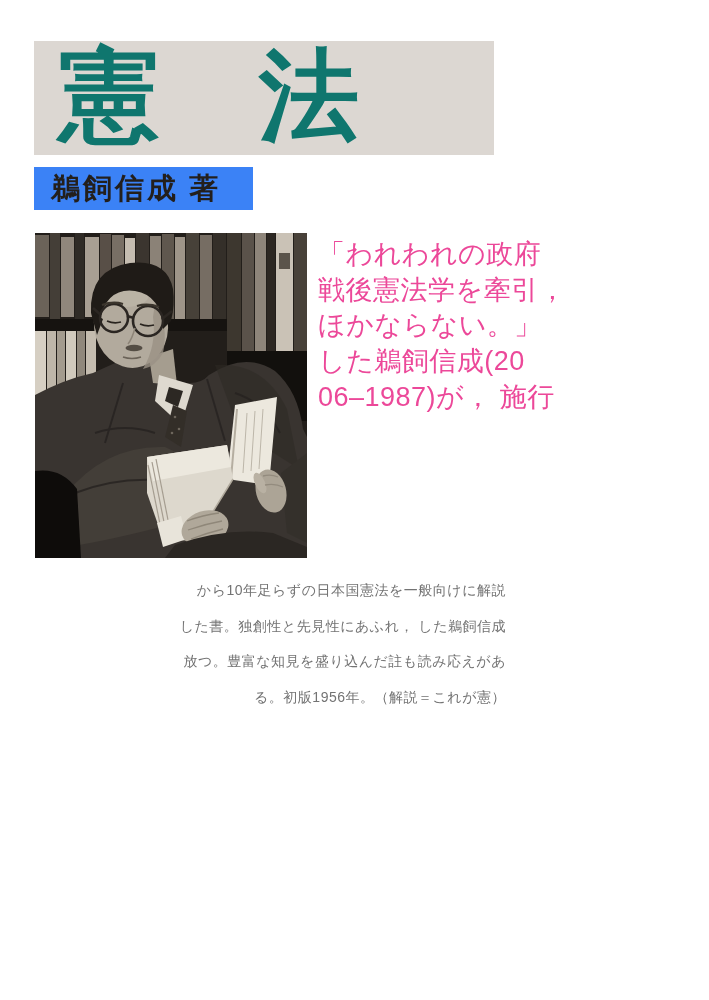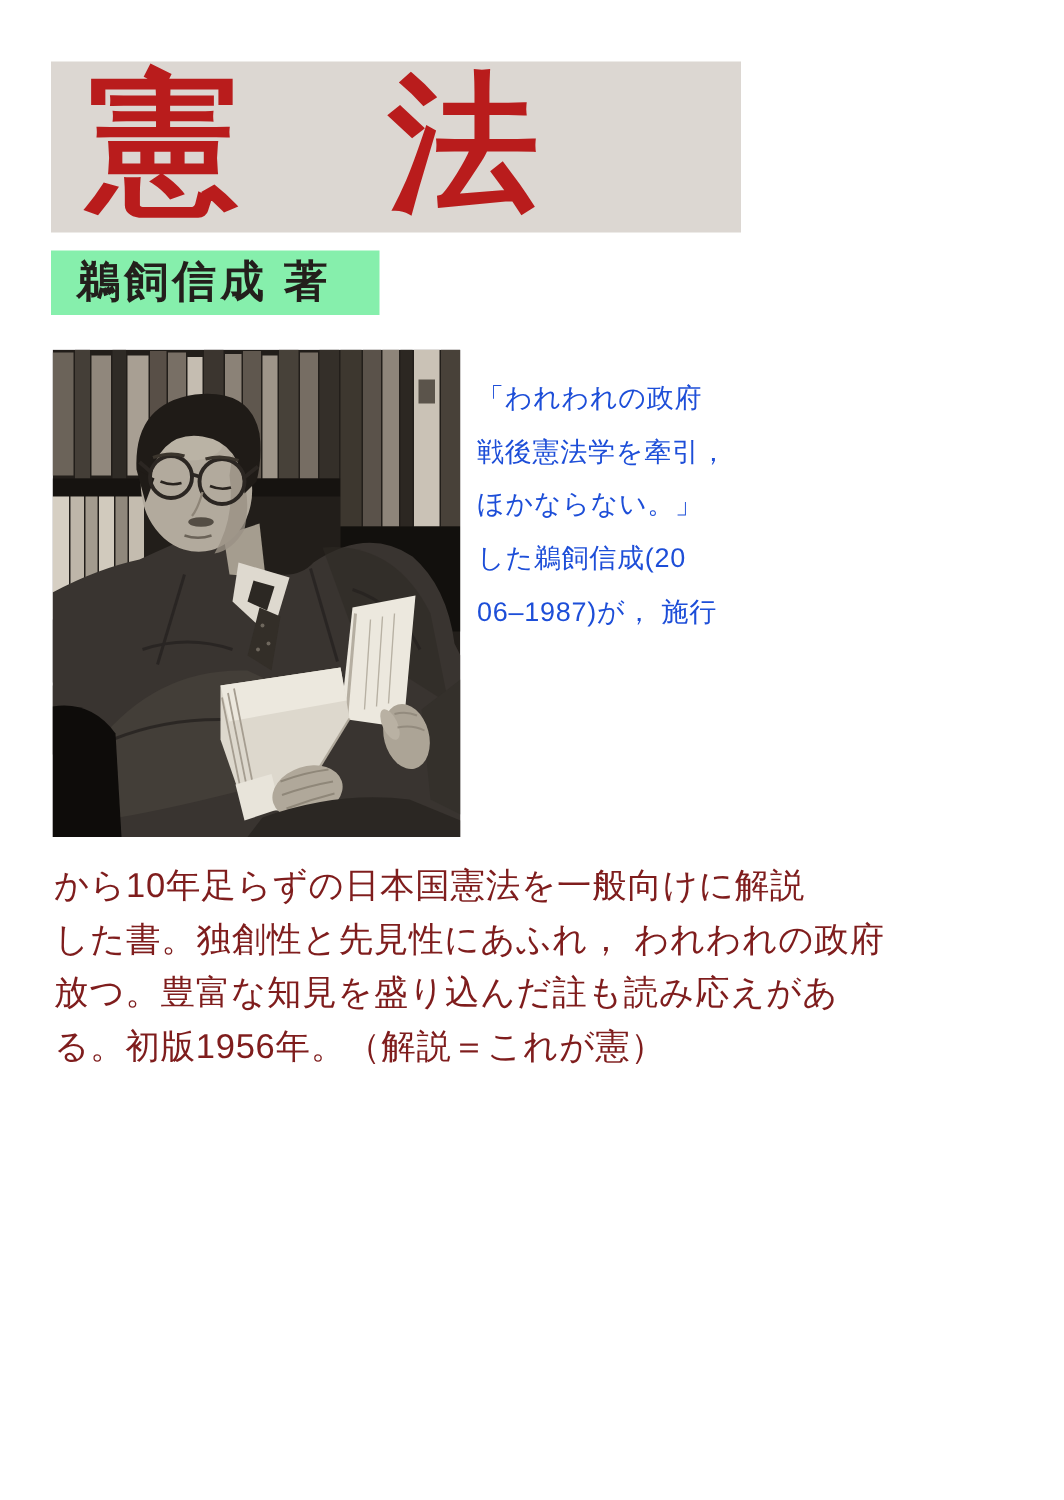--- a/index.html
+++ b/index.html
@@ -17,29 +17,29 @@
     width: 460px; height: 114px;
     background: #dcd7d2;
   }
   .title-text {
     display: block;
     padding-left: 25px;
     font-family: "Liberation Serif", "DejaVu Serif", serif;
     font-size: 100px;
     font-weight: 700;
     line-height: 112px;
-    color: #b91c1c;
+    color: #0f766e;
     letter-spacing: 0;
     white-space: nowrap;
   }
 
   .author-banner {
     position: absolute; left: 34px; top: 167px;
     width: 219px; height: 43px;
-    background: #86efac;
+    background: #3b82f6;
   }
   .author-text {
     display: block;
     padding-left: 17px;
     font-family: "Liberation Serif", "DejaVu Serif", serif;
     font-size: 29px;
     font-weight: 600;
     line-height: 43px;
     letter-spacing: 3px;
     color: #231f1c;
@@ -47,38 +47,39 @@
   }
 
   .photo {
     position: absolute; left: 35px; top: 233px;
     width: 272px; height: 325px;
     overflow: hidden;
   }
   .photo svg { display: block; }
 
   .quote-column {
-    position: absolute; left: 318px; top: 248px;
+    position: absolute; left: 318px; top: 237px;
     width: 190px;
-    font-size: 18px;
+    font-size: 27px;
     line-height: 35.7px;
-    color: #1d4ed8;
+    color: #ec4899;
     letter-spacing: 0.5px;
     white-space: nowrap;
   }
   .quote-line { height: 35.7px; }
 
   .body-paragraph {
     position: absolute; left: 36px; top: 573px;
     width: 470px;
-    font-size: 23px;
+    font-size: 14px;
     line-height: 35.6px;
-    color: #7f1d1d;
+    color: #737373;
     letter-spacing: 0.5px;
     white-space: nowrap;
+    text-align: right;
   }
   .body-line { height: 35.6px; }
 </style>
 </head>
 <body>
 
 <div class="page">
 
   <div class="title-banner">
     <span class="title-text">憲　法</span>
@@ -236,18 +237,18 @@
   <div class="quote-column">
     <div class="quote-line">「われわれの政府</div>
     <div class="quote-line">戦後憲法学を牽引，</div>
     <div class="quote-line">ほかならない。」</div>
     <div class="quote-line">した鵜飼信成(20</div>
     <div class="quote-line">06–1987)が， 施行</div>
   </div>
 
   <div class="body-paragraph">
     <div class="body-line">から10年足らずの日本国憲法を一般向けに解説</div>
-    <div class="body-line">した書。独創性と先見性にあふれ， われわれの政府</div>
+    <div class="body-line">した書。独創性と先見性にあふれ， した鵜飼信成</div>
     <div class="body-line">放つ。豊富な知見を盛り込んだ註も読み応えがあ</div>
     <div class="body-line">る。初版1956年。（解説＝これが憲）</div>
   </div>
 
 </div>
 
 </body></html>

